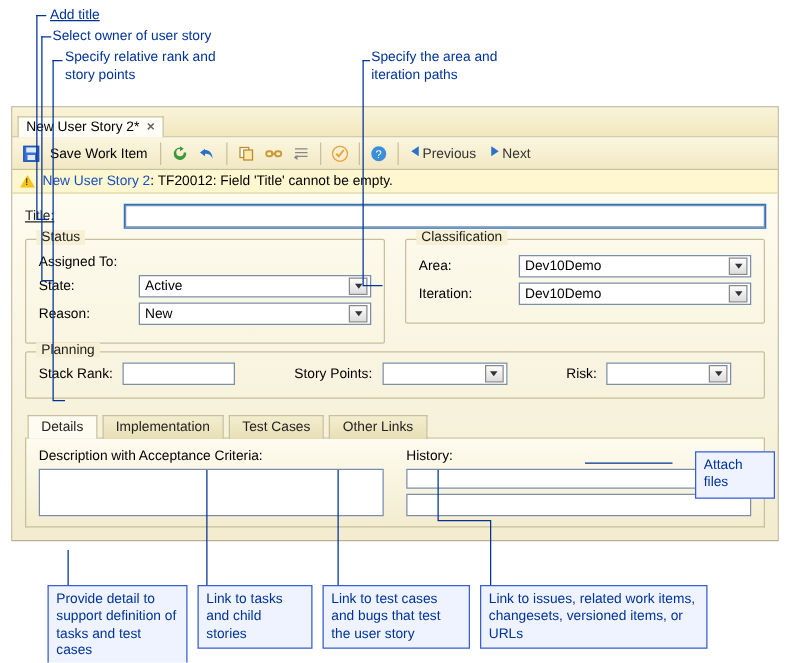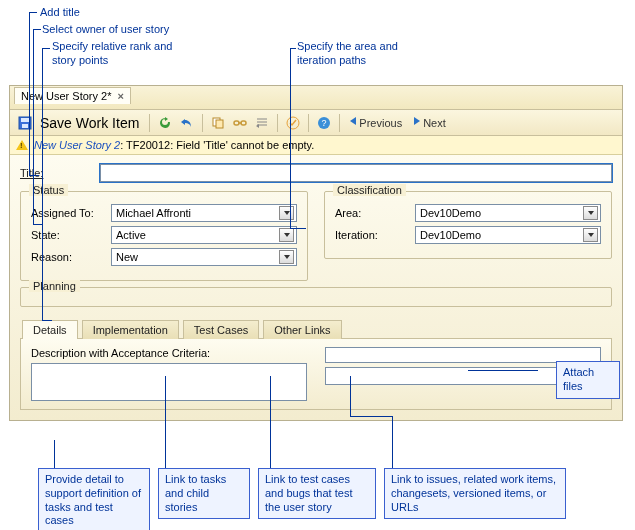--- a/index.html
+++ b/index.html
@@ -29,21 +29,21 @@
   .app {
     position: absolute;
     left: 9px;
     top: 85px;
     width: 614px;
     background: linear-gradient(#fefcf0, #f3eccf);
     border: 1px solid #b8b090;
   }
   .tabstrip {
     display: flex;
-    align-items: flex-start;
+    align-items: flex-end;
     height: 24px;
     padding: 0 4px;
     background: linear-gradient(#f9f3d8, #f2e8bf);
     border-bottom: 1px solid #c8bf9c;
   }
   .filetab {
     display: inline-flex;
     align-items: center;
     background: #fffef6;
     border: 1px solid #c8bf9c;
@@ -66,21 +66,21 @@
   }
   .tbtn {
     width: 18px;
     height: 18px;
     display: inline-flex;
     align-items: center;
     justify-content: center;
     border-radius: 2px;
   }
   .tsep { width: 1px; height: 18px; background: #c8bf9c; margin: 0 2px; }
-  .save-label { font-size: 14px; margin-right: 4px; margin-left: 2px; }
+  .save-label { font-size: 11px; margin-right: 4px; margin-left: 2px; }
   .navbtn { display: inline-flex; gap: 3px; font-size: 11px; color: #333; padding: 0 4px; }
   .arrow-left {
     width: 0; height: 0;
     border-top: 4px solid transparent;
     border-bottom: 4px solid transparent;
     border-right: 6px solid #2a72c8;
   }
   .arrow-right {
     width: 0; height: 0;
     border-top: 4px solid transparent;
@@ -101,21 +101,21 @@
     border-right: 6px solid transparent;
     border-bottom: 10px solid #f5c518;
     position: relative;
   }
   .warnicon::after {
     content: "!";
     position: absolute;
     left: -2px; top: 1px;
     font-size: 8px; font-weight: bold; color: #5a4a00;
   }
-  .errlink { color: #1a4fbf; font-style: italic; }
+  .errlink { color: #1a4fbf; }
   .formarea {
     padding: 6px 10px 10px 10px;
     background: linear-gradient(#fefcf0, #f3eccf);
   }
   .row { display: flex; align-items: center; margin: 3px 0; }
   .lbl { width: 80px; color: #222; }
   .lbl-u { text-decoration: underline; text-decoration-style: solid; }
   .input {
     height: 18px;
     border: 1px solid #7a8fa6;
@@ -240,21 +240,21 @@
     color: #003399;
     font-size: 11px;
     padding: 4px 6px;
     line-height: 1.25;
     z-index: 60;
   }
 </style>
 </head>
 <body>
 
-<div class="callout" style="left:40px; top:6px;">Add title</div>
+<div class="callout" style="left:40px; top:6px;text-decoration:underline;">Add title</div>
 <div class="callout" style="left:42px; top:23px;">Select owner of user story</div>
 <div class="callout" style="left:52px; top:40px;">Specify relative rank and
 story points</div>
 <div class="callout" style="left:297px; top:40px;">Specify the area and
 iteration paths</div>
 
 <div class="cline" style="left:29px; top:12px; width:8px; height:1px;"></div>
 <div class="cline" style="left:29px; top:12px; width:1px; height:163px;"></div>
 <div class="cline" style="left:29px; top:175px; width:10px; height:1px;"></div>
 
@@ -359,24 +359,20 @@
       <span class="lbl"><span class="lbl-u">Title:</span></span>
       <input class="input title-input" value="" style="">
     </div>
 
     <div class="twocol">
       <div class="col">
         <div class="fieldset">
           <div class="legend">Status</div>
           <div class="frow">
             <span class="flbl">Assigned To:</span>
-            <div class="select">
-              <span>Michael Affronti</span>
-              <span class="dd"></span>
-            </div>
           </div>
           <div class="frow">
             <span class="flbl">State:</span>
             <div class="select">
               <span>Active</span>
               <span class="dd"></span>
             </div>
           </div>
           <div class="frow">
             <span class="flbl">Reason:</span>
@@ -403,35 +399,52 @@
               <span>Dev10Demo</span>
               <span class="dd"></span>
             </div>
           </div>
         </div>
       </div>
     </div>
 
     <div class="fieldset">
       <div class="legend">Planning</div>
+      <div class="planning-row">
+        <span class="plbl">Stack Rank:</span>
+        <input class="pinput" value="" style="">
+        <span style="flex:0.4"></span>
+        <span class="plbl">Story Points:</span>
+        <div class="pselect">
+          <span></span>
+          <span class="dd"></span>
+        </div>
+        <span style="flex:0.4"></span>
+        <span class="plbl">Risk:</span>
+        <div class="pselect">
+          <span></span>
+          <span class="dd"></span>
+        </div>
+      </div>
     </div>
 
     <div class="lower-tabs">
       <div class="ltab active">Details</div>
       <div class="ltab">Implementation</div>
       <div class="ltab">Test Cases</div>
       <div class="ltab">Other Links</div>
     </div>
 
     <div class="panel">
       <div class="half">
         <div class="panel-lbl">Description with Acceptance Criteria:</div>
         <div class="bigbox"></div>
       </div>
       <div class="half">
+        <div class="panel-lbl">History:</div>
         <div class="smbox"></div>
         <div class="smbox2"></div>
       </div>
     </div>
 
   </div>
 </div>
 
 <div class="cline" style="left:468px; top:370px; width:70px; height:1px;"></div>
 <div class="annot-box" style="left:556px; top:361px; width:64px;">Attach files</div>

